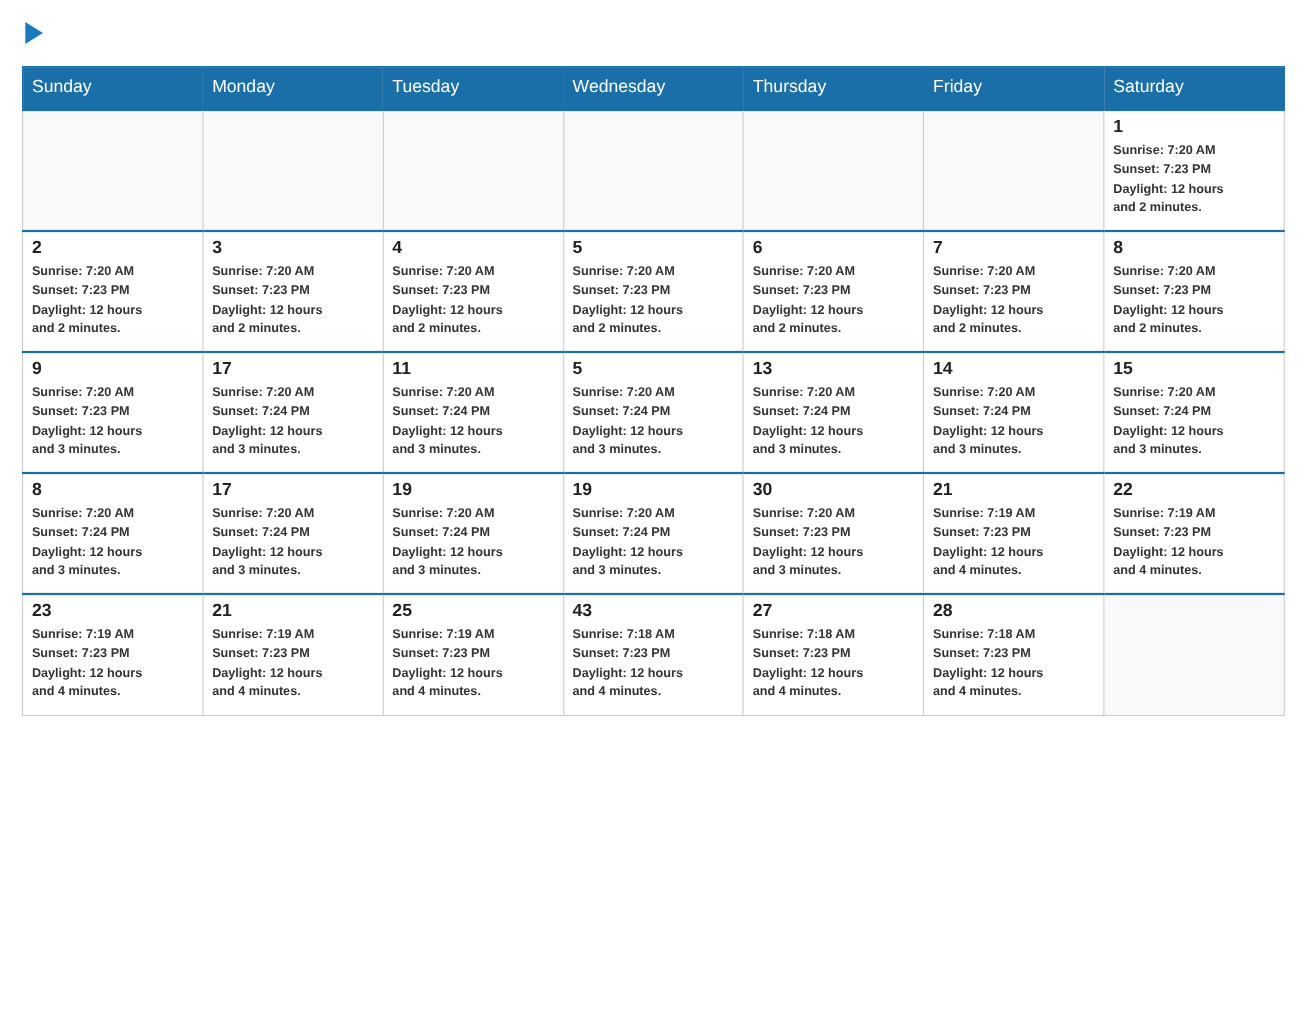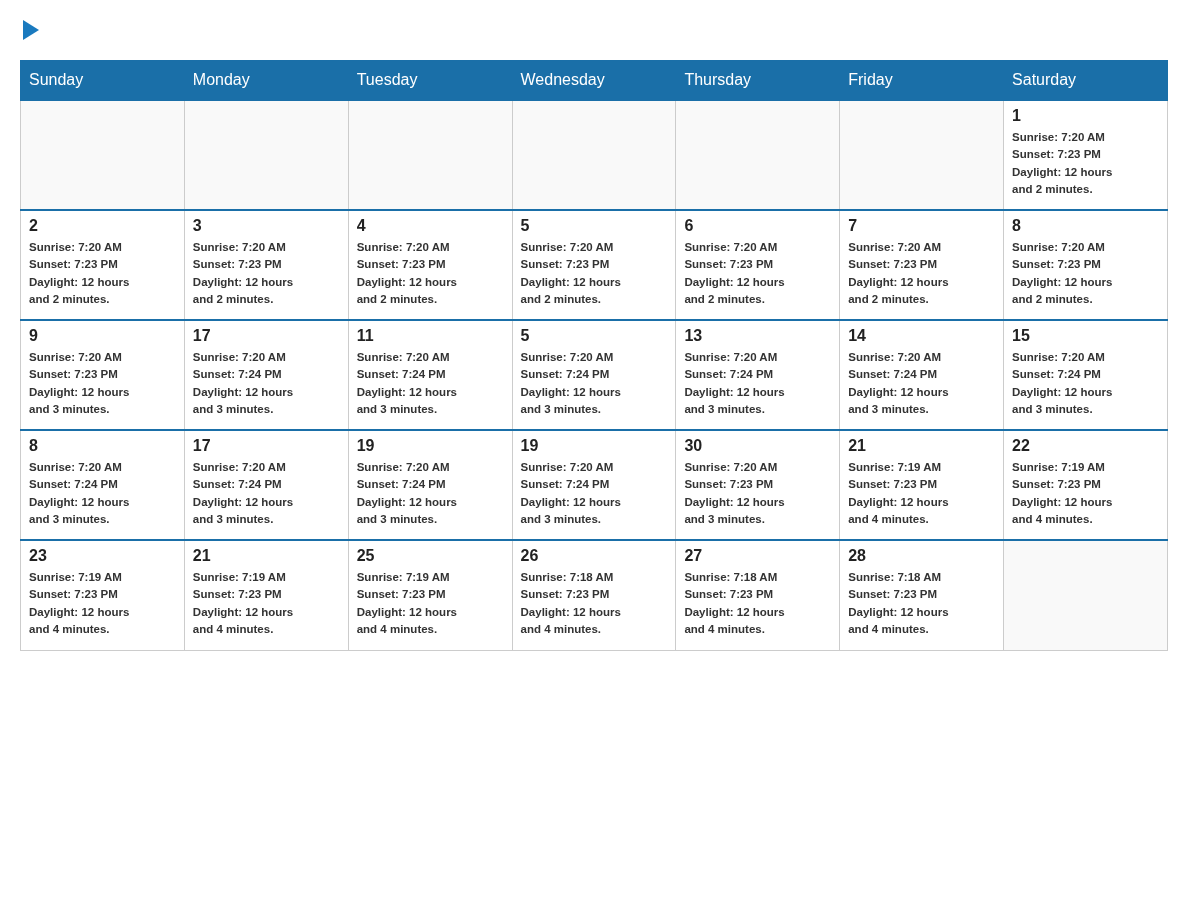--- a/index.html
+++ b/index.html
@@ -321,21 +321,21 @@
 and 4 minutes.</div>
         </td>
         <td>
           <div class="day-number">25</div>
           <div class="day-info" style="white-space: pre-line;">Sunrise: 7:19 AM
 Sunset: 7:23 PM
 Daylight: 12 hours
 and 4 minutes.</div>
         </td>
         <td>
-          <div class="day-number">26</div>
+          <div class="day-number">43</div>
           <div class="day-info" style="white-space: pre-line;">Sunrise: 7:18 AM
 Sunset: 7:23 PM
 Daylight: 12 hours
 and 4 minutes.</div>
         </td>
         <td>
           <div class="day-number">27</div>
           <div class="day-info" style="white-space: pre-line;">Sunrise: 7:18 AM
 Sunset: 7:23 PM
 Daylight: 12 hours

